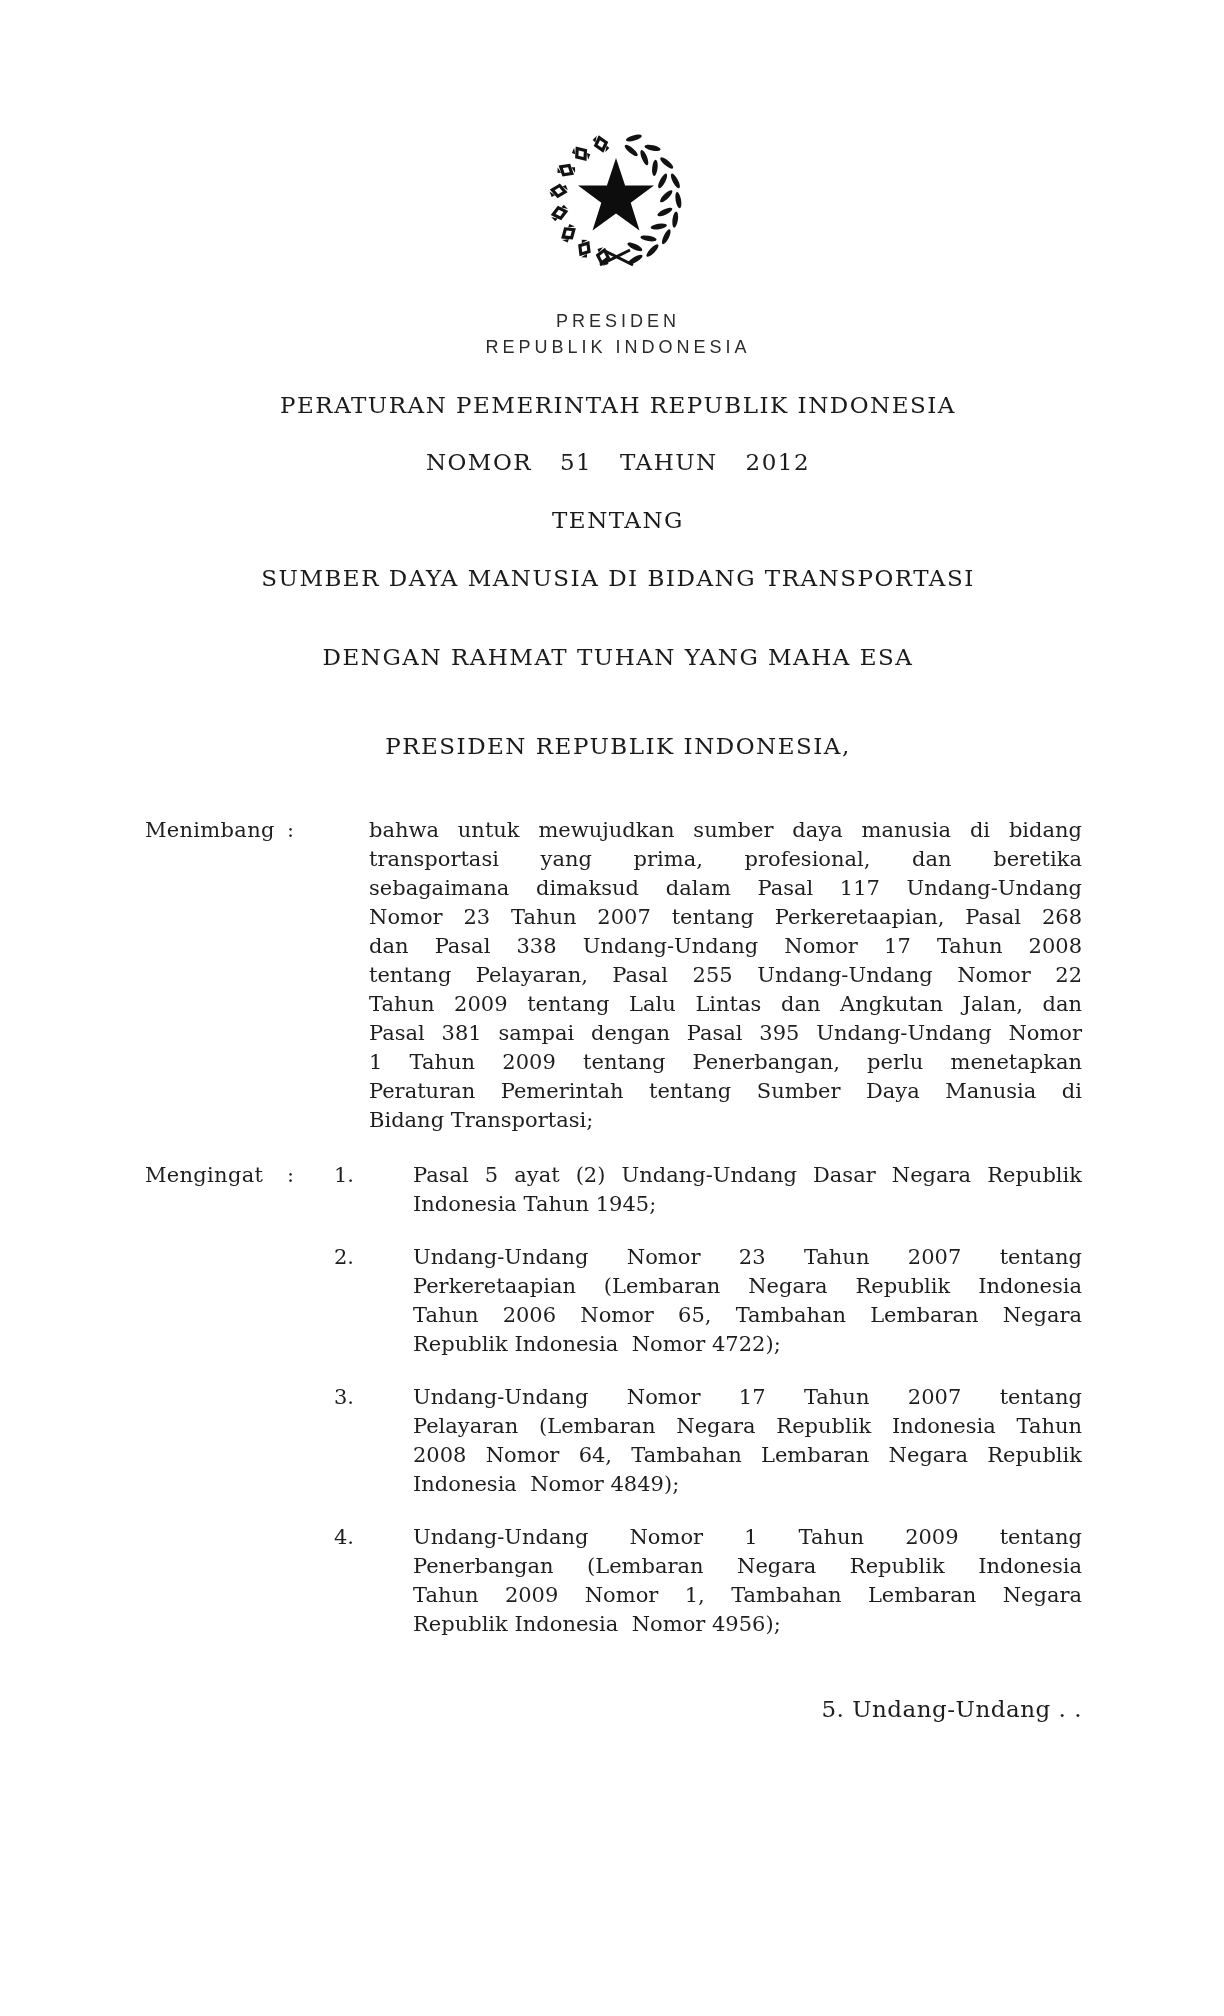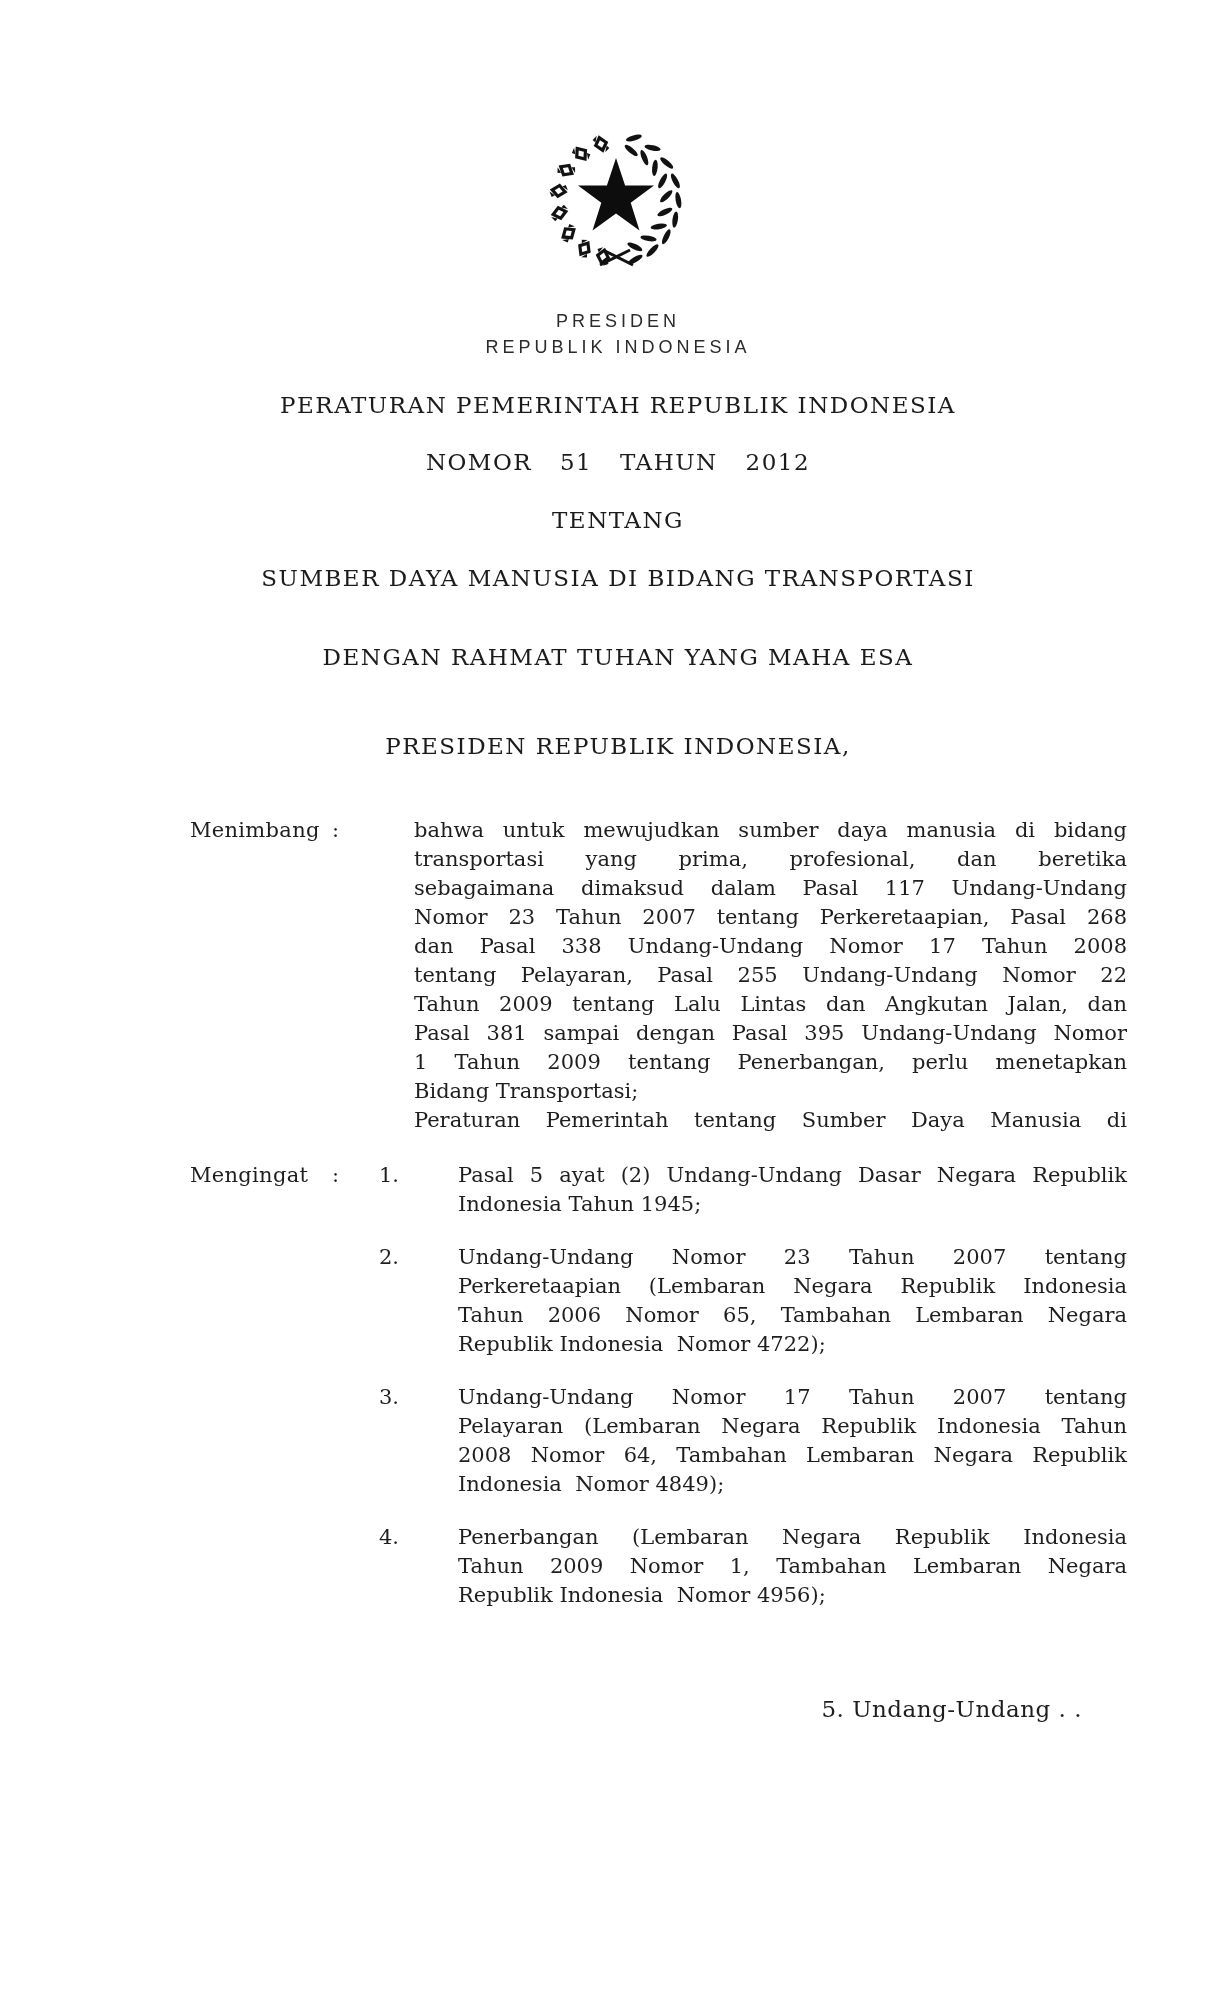--- a/index.html
+++ b/index.html
@@ -52,21 +52,21 @@
     position:absolute;
     left:145px;
     width:937px;
     display:flex;
     align-items:flex-start;
     font-size:21px;
     line-height:29px;
   }
   .row-considering { top:816px; }
   .row-legalbasis  { top:1161px; }
-  .clause-label { width:142px; flex:none; letter-spacing:0.3px;margin-left:45px; }
+  .clause-label { width:142px; flex:none; letter-spacing:0.3px; }
   .clause-colon { width:47px;  flex:none; }
   .clause-body  { width:748px; flex:none; }
 
   .tline { text-align:justify; text-align-last:justify;margin-left:35px; }
   .tline-last { text-align:justify; text-align-last:left; white-space:pre-wrap; }
 
   .lb-item { display:flex; align-items:flex-start; margin-bottom:24px; }
   .lb-item:last-child { margin-bottom:0; }
   .lb-num  { width:44px; flex:none; }
   .lb-text { width:704px; flex:none; }
@@ -142,22 +142,22 @@
     <div class="clause-body">
         <div class="tline">bahwa untuk mewujudkan sumber daya manusia di bidang</div>
         <div class="tline">transportasi yang prima, profesional, dan beretika</div>
         <div class="tline">sebagaimana dimaksud dalam Pasal 117 Undang-Undang</div>
         <div class="tline">Nomor 23 Tahun 2007 tentang Perkeretaapian, Pasal 268</div>
         <div class="tline">dan Pasal 338 Undang-Undang Nomor 17 Tahun 2008</div>
         <div class="tline">tentang Pelayaran, Pasal 255 Undang-Undang Nomor 22</div>
         <div class="tline">Tahun 2009 tentang Lalu Lintas dan Angkutan Jalan, dan</div>
         <div class="tline">Pasal 381 sampai dengan Pasal 395 Undang-Undang Nomor</div>
         <div class="tline">1 Tahun 2009 tentang Penerbangan, perlu menetapkan</div>
+        <div class="tline">Peraturan Pemerintah tentang Sumber Daya Manusia di</div>
         <div class="tline tline-last">Bidang Transportasi;</div>
-        <div class="tline">Peraturan Pemerintah tentang Sumber Daya Manusia di</div>
       </div>
   </div>
 
   <div class="clause-row row-legalbasis">
     <div class="clause-label">Mengingat</div>
     <div class="clause-colon">:</div>
     <div class="clause-body">
       <div class="lb-item">
         <div class="lb-num">1.</div>
         <div class="lb-text">
@@ -179,20 +179,21 @@
         <div class="lb-text">
             <div class="tline">Undang-Undang Nomor 17 Tahun 2007 tentang</div>
             <div class="tline">Pelayaran (Lembaran Negara Republik Indonesia Tahun</div>
             <div class="tline">2008 Nomor 64, Tambahan Lembaran Negara Republik</div>
             <div class="tline tline-last">Indonesia  Nomor 4849);</div>
           </div>
       </div>
       <div class="lb-item">
         <div class="lb-num">4.</div>
         <div class="lb-text">
+            <div class="tline">Undang-Undang Nomor 1 Tahun 2009 tentang</div>
             <div class="tline">Penerbangan (Lembaran Negara Republik Indonesia</div>
             <div class="tline">Tahun 2009 Nomor 1, Tambahan Lembaran Negara</div>
             <div class="tline tline-last">Republik Indonesia  Nomor 4956);</div>
           </div>
       </div>
     </div>
   </div>
 
   <div class="catchword">5. Undang-Undang . .</div>
 

